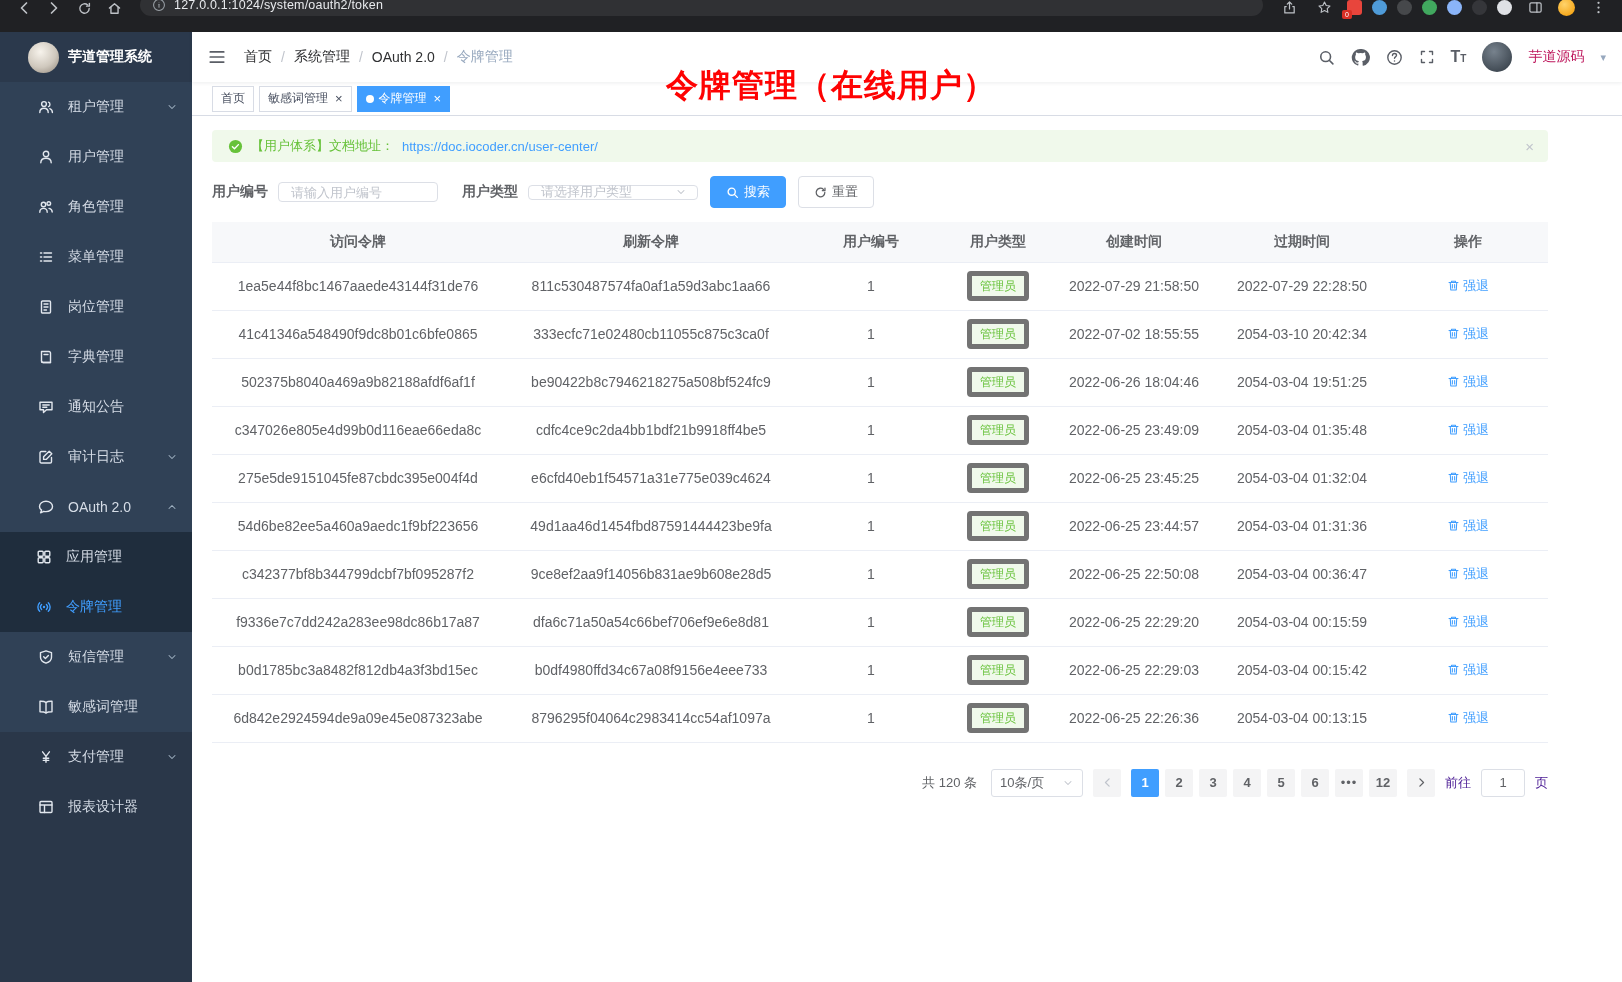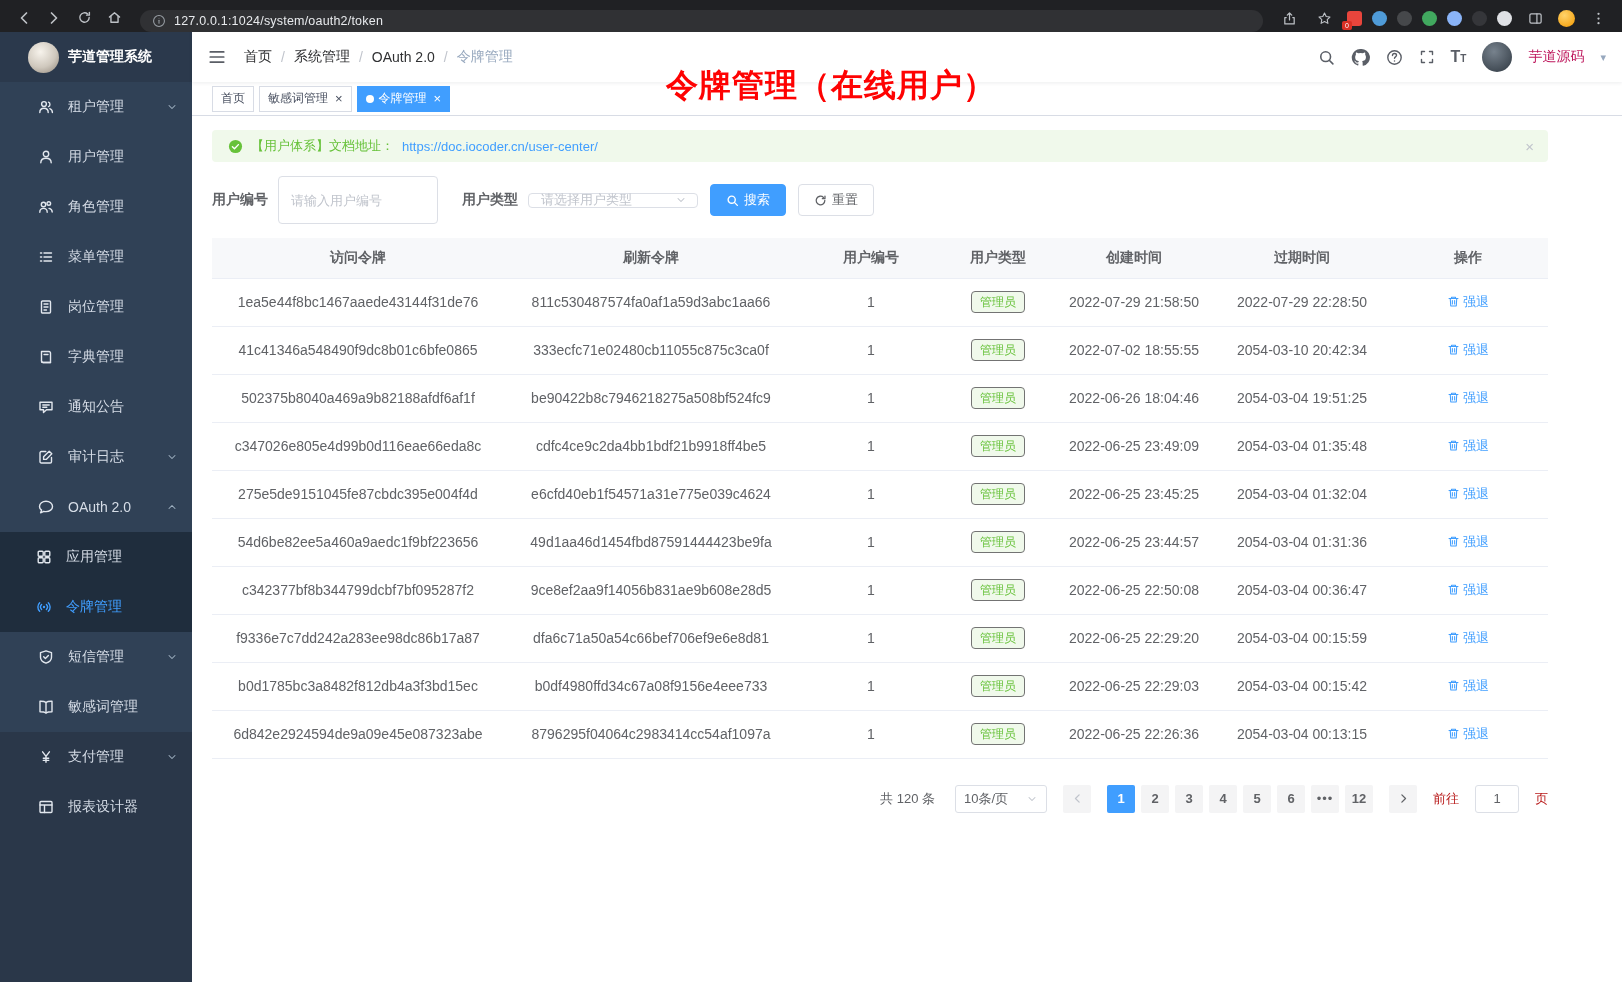--- a/index.html
+++ b/index.html
@@ -2,21 +2,21 @@
 <html><head>
 <meta charset="utf-8">
 <style>
   *{box-sizing:border-box;margin:0;padding:0}
   html,body{width:1622px;height:982px}
   body{font-family:"Liberation Sans","DejaVu Sans",sans-serif;background:#fff}
   .screen{position:relative;width:1622px;height:982px;overflow:hidden;background:#fff}
   .icon{display:inline-flex;align-items:center;justify-content:center}
 
   
-  .browser{height:32px;background:#202124;display:flex;align-items:flex-start;padding:10px 12px;gap:6px}
+  .browser{height:32px;background:#202124;display:flex;align-items:flex-end;padding:16px 12px;gap:6px}
   .bicon{color:#bdc1c6;display:inline-flex;width:24px;justify-content:center;cursor:pointer}
   .urlbar{flex:1;height:22px;margin:0 8px;background:#303134;border-radius:11px;display:flex;align-items:center;gap:8px;padding:0 12px;color:#9aa0a6;cursor:text}
   .url-text{color:#e8eaed;font-size:12.5px;letter-spacing:.2px}
   .browser-right{display:flex;align-items:center;gap:11px}
   #ext-icons{display:flex;align-items:center;gap:10px}
   .ext{width:15px;height:15px;border-radius:50%;display:inline-block;position:relative;cursor:pointer}
   .ext.square{border-radius:3px}
   .ext .xbadge{position:absolute;left:-5px;bottom:-4px;background:#d93025;color:#fff;font-size:7px;line-height:1;padding:1px 3px;border-radius:2px}
   .profile-dot{width:17px;height:17px;border-radius:50%;background:radial-gradient(circle at 38% 32%,#ffd36b,#f29900);cursor:pointer}
 
@@ -61,46 +61,46 @@
 
   
   .content{flex:1;padding:14px 74px 0 20px;background:#fff;overflow:hidden}
   .alert{height:32px;background:#f0f9eb;border-radius:4px;display:flex;align-items:center;gap:8px;padding:0 16px;position:relative;margin-bottom:14px}
   .alert-text{color:#67c23a;font-size:13px}
   .alert-link{color:#409eff;font-size:13px;text-decoration:none;cursor:pointer}
   .alert-close{position:absolute;right:14px;color:#c0c4cc;font-size:15px;cursor:pointer}
 
   .filters{display:flex;align-items:center;margin:2px 0 14px}
   .f-label{font-size:14px;font-weight:700;color:#606266;margin-right:10px;white-space:nowrap}
-  .f-input{width:160px;height:48px;border:1px solid #dcdfe6;border-radius:4px;padding:0 12px;font-size:13px;color:#606266;outline:none;margin-right:24px;font-family:inherit}
+  .f-input{width:160px;height:20px;border:1px solid #dcdfe6;border-radius:4px;padding:0 12px;font-size:13px;color:#606266;outline:none;margin-right:24px;font-family:inherit}
   .f-input::placeholder{color:#c0c4cc}
   .f-select{width:170px;height:15px;border:1px solid #dcdfe6;border-radius:4px;padding:0 10px 0 12px;display:flex;align-items:center;justify-content:space-between;margin-right:12px;cursor:pointer}
   .sel-ph{font-size:13px;color:#c0c4cc}
   .sel-caret{color:#c0c4cc;display:inline-flex}
   .btn{height:32px;display:inline-flex;align-items:center;gap:5px;padding:0 15px;border-radius:4px;font-size:13px;cursor:pointer;font-family:inherit}
   .btn.primary{background:#409eff;border:1px solid #409eff;color:#fff;margin-right:12px}
   .btn.plain{background:#fff;border:1px solid #dcdfe6;color:#606266}
 
   table.tokens{width:100%;border-collapse:collapse;table-layout:fixed}
   .tokens th{height:40px;background:#f7f8fa;color:#606266;font-size:14px;font-weight:700;text-align:center;border-bottom:1px solid #ebeef5;white-space:nowrap}
   .tokens td{height:48px;color:#606266;font-size:14px;text-align:center;border-bottom:1px solid #ebeef5;white-space:nowrap;overflow:hidden}
-  .badge{display:inline-block;padding:3px 8px;font-size:12px;color:#67c23a;background:#f0f9eb;border:1px solid #737373;border-radius:4px;line-height:1.2}
+  .badge{display:inline-block;padding:3px 8px;font-size:12px;color:#67c23a;background:#f0f9eb;border:5px solid #737373;border-radius:4px;line-height:1.2}
   .action-link{color:#409eff;font-size:13px;display:inline-flex;align-items:center;gap:3px;cursor:pointer}
 
-  .pagination{display:flex;align-items:center;justify-content:flex-end;gap:16px;margin-top:26px;padding-bottom:20px}
+  .pagination{display:flex;align-items:center;justify-content:flex-end;gap:10px;margin-top:26px;padding-bottom:20px}
   .pg-total{font-size:13px;color:#606266;margin-right:4px}
   .pg-sizer{width:92px;height:28px;border:1px solid #dcdfe6;border-radius:3px;display:flex;align-items:center;justify-content:space-between;padding:0 8px;font-size:13px;color:#606266;cursor:pointer}
   .pg-btn{width:28px;height:28px;border:none;background:#f4f4f5;border-radius:2px;display:inline-flex;align-items:center;justify-content:center;cursor:pointer}
   .pg-btn.prev{color:#c0c4cc}
   .pg-btn.next{color:#606266}
   .pg-pages{display:flex;gap:6px}
   .pg-page{min-width:28px;height:28px;padding:0 4px;background:#f4f4f5;border-radius:2px;display:inline-flex;align-items:center;justify-content:center;font-size:13px;font-weight:700;color:#606266;cursor:pointer}
   .pg-page.active{background:#409eff;color:#fff}
   .pg-page.more{font-weight:400;letter-spacing:1px}
-  .pg-goto{font-size:13px;color:#b91c1c}
+  .pg-goto{font-size:13px;color:#4c1d95}
   .pg-input{width:44px;height:28px;border:1px solid #dcdfe6;border-radius:3px;text-align:center;font-size:13px;color:#606266;outline:none;font-family:inherit}
 
   .annotation{position:absolute;left:666px;top:64px;font-size:32px;font-weight:700;color:#fe0202;letter-spacing:1px;white-space:nowrap;pointer-events:none;z-index:5}
 </style>
 </head>
 <body>
 
 <div class="screen">
 
   <div class="browser">

